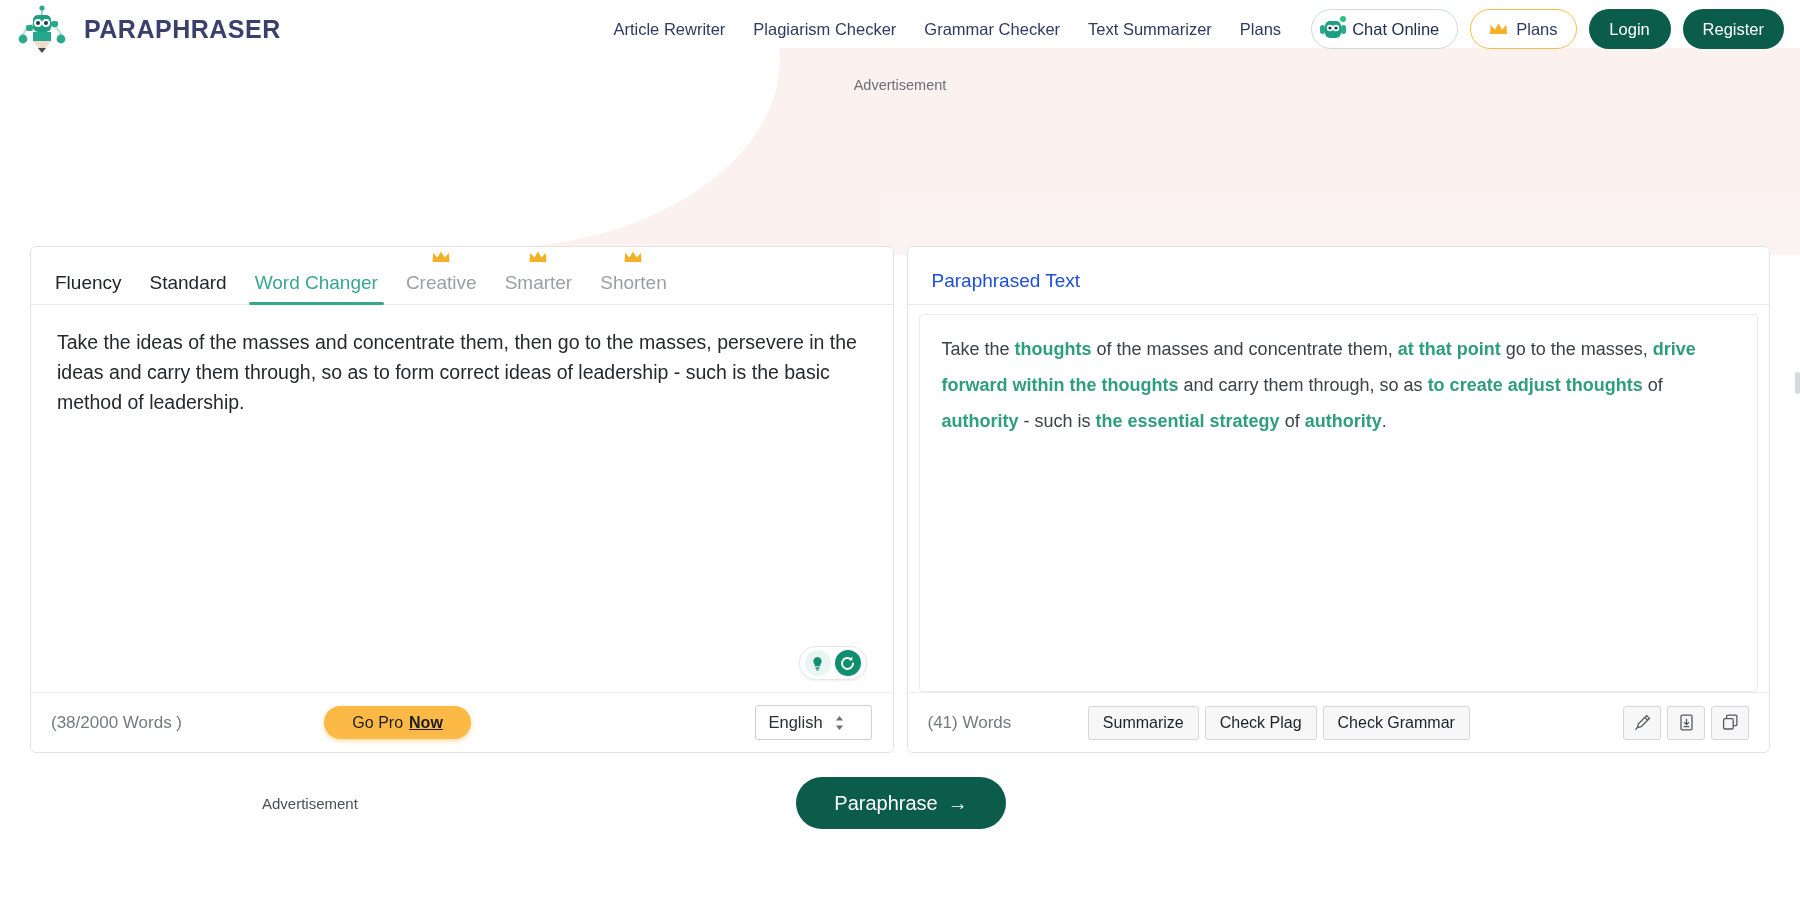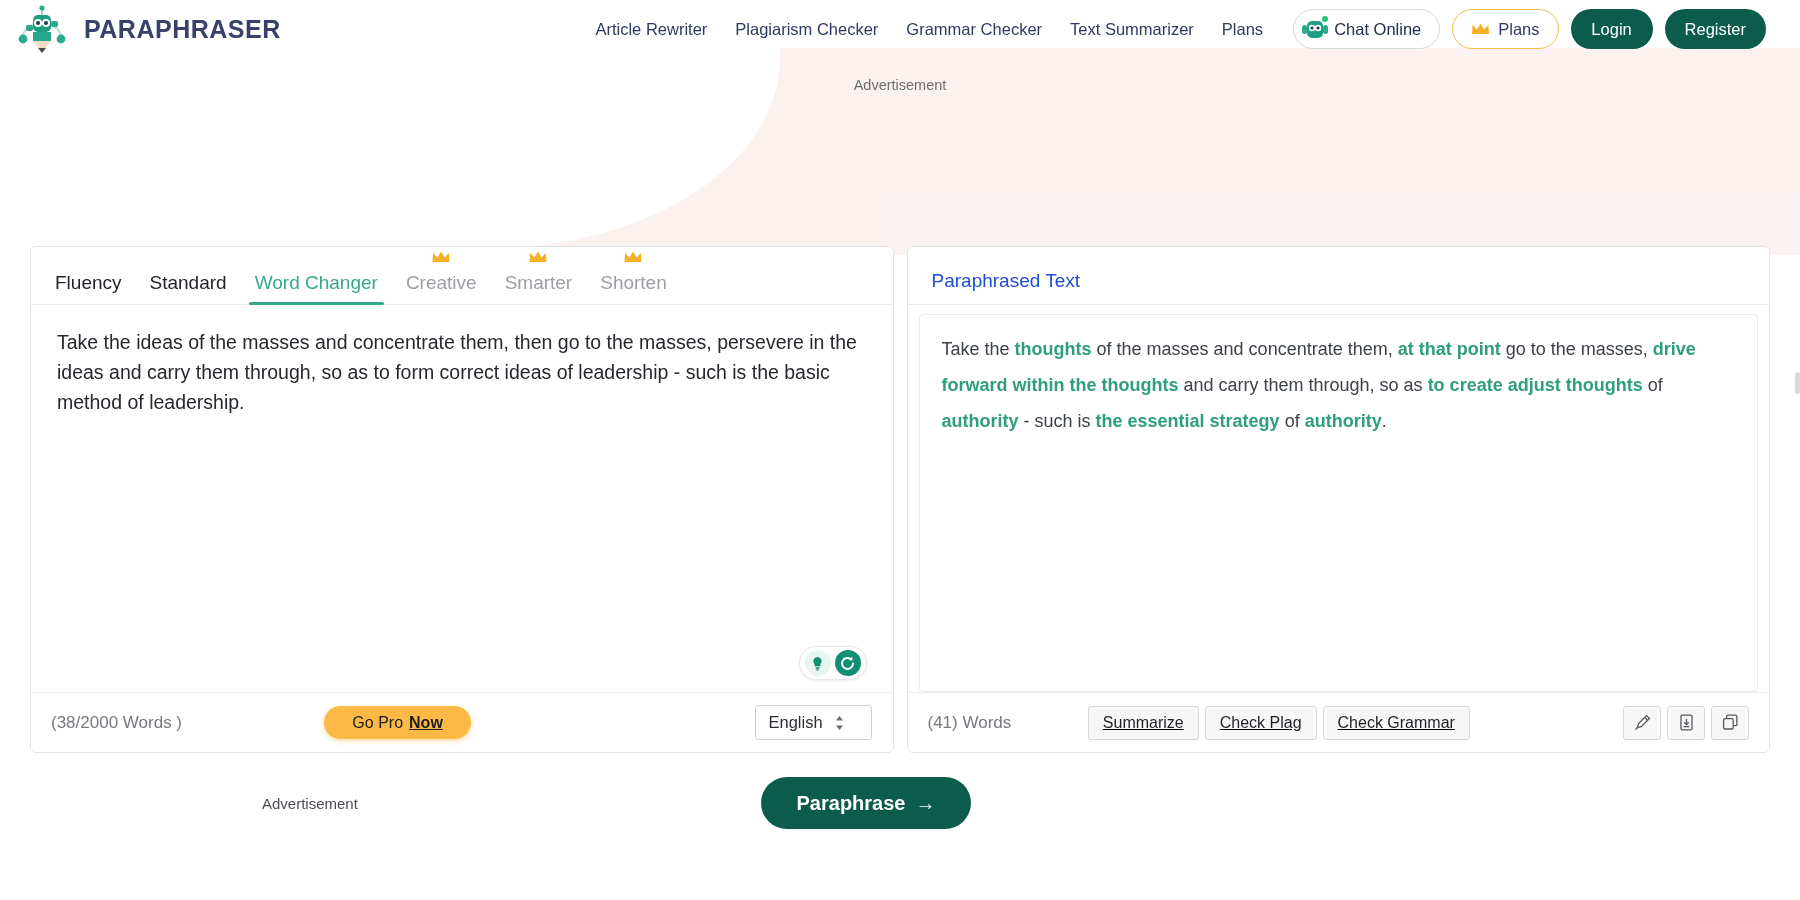--- a/index.html
+++ b/index.html
@@ -41,21 +41,21 @@
     z-index: 0;
   }
 
   
   .header {
     position: relative;
     z-index: 10;
     height: 58px;
     display: flex;
     align-items: center;
-    padding: 0 34px 0 14px;
+    padding: 0 16px 0 14px;
     background: transparent;
   }
   .brand { display: flex; align-items: center; gap: 14px; }
   .brand-logo { width: 56px; height: 52px; display:block; }
   .brand-name {
     font-size: 25px;
     font-weight: bold;
     letter-spacing: 0.5px;
     color: #38406b;
   }
@@ -284,21 +284,21 @@
     padding: 0 8px 0 12px;
     font-size: 16.5px;
     color: #2c2e33;
     background: #ffffff;
     cursor: pointer;
     gap: 10px;
     text-align: right;
   }
   .spinner-ico { margin-left: auto; width: 13px; height: 18px; display:block; }
 
-  .foot-btns { margin: 0 auto; display: flex; gap: 6px; text-decoration: underline; }
+  .foot-btns { margin: 0 auto; display: flex; gap: 6px; }
   .gbtn {
     border: 1px solid #d6d7d9;
     background: #f7f7f8;
     border-radius: 3px;
     height: 34px;
     padding: 0 14px;
     font-size: 16px;
     color: #1f2125;
     display: flex; align-items: center;
     cursor: pointer;
@@ -325,30 +325,29 @@
     align-items: center;
   }
   .bottom-ad {
     position: absolute;
     left: 262px;
     font-size: 15px;
     color: #4b4e54;
   }
   .paraphrase-btn {
     position: absolute;
-    left: 761px;
+    left: 796px;
     width: 210px; height: 52px;
     border-radius: 30px;
     background: #0b5c4b;
     color: #ffffff;
     font-size: 20px;
     display: flex; align-items: center; justify-content: center;
     cursor: pointer;
     border: none;
-    font-weight: bold;
   }
   .scrollbar-hint {
     position: absolute;
     right: 0; top: 372px;
     width: 5px; height: 22px;
     background: #d7d8da;
     border-radius: 3px;
     z-index: 20;
   }
 </style>

